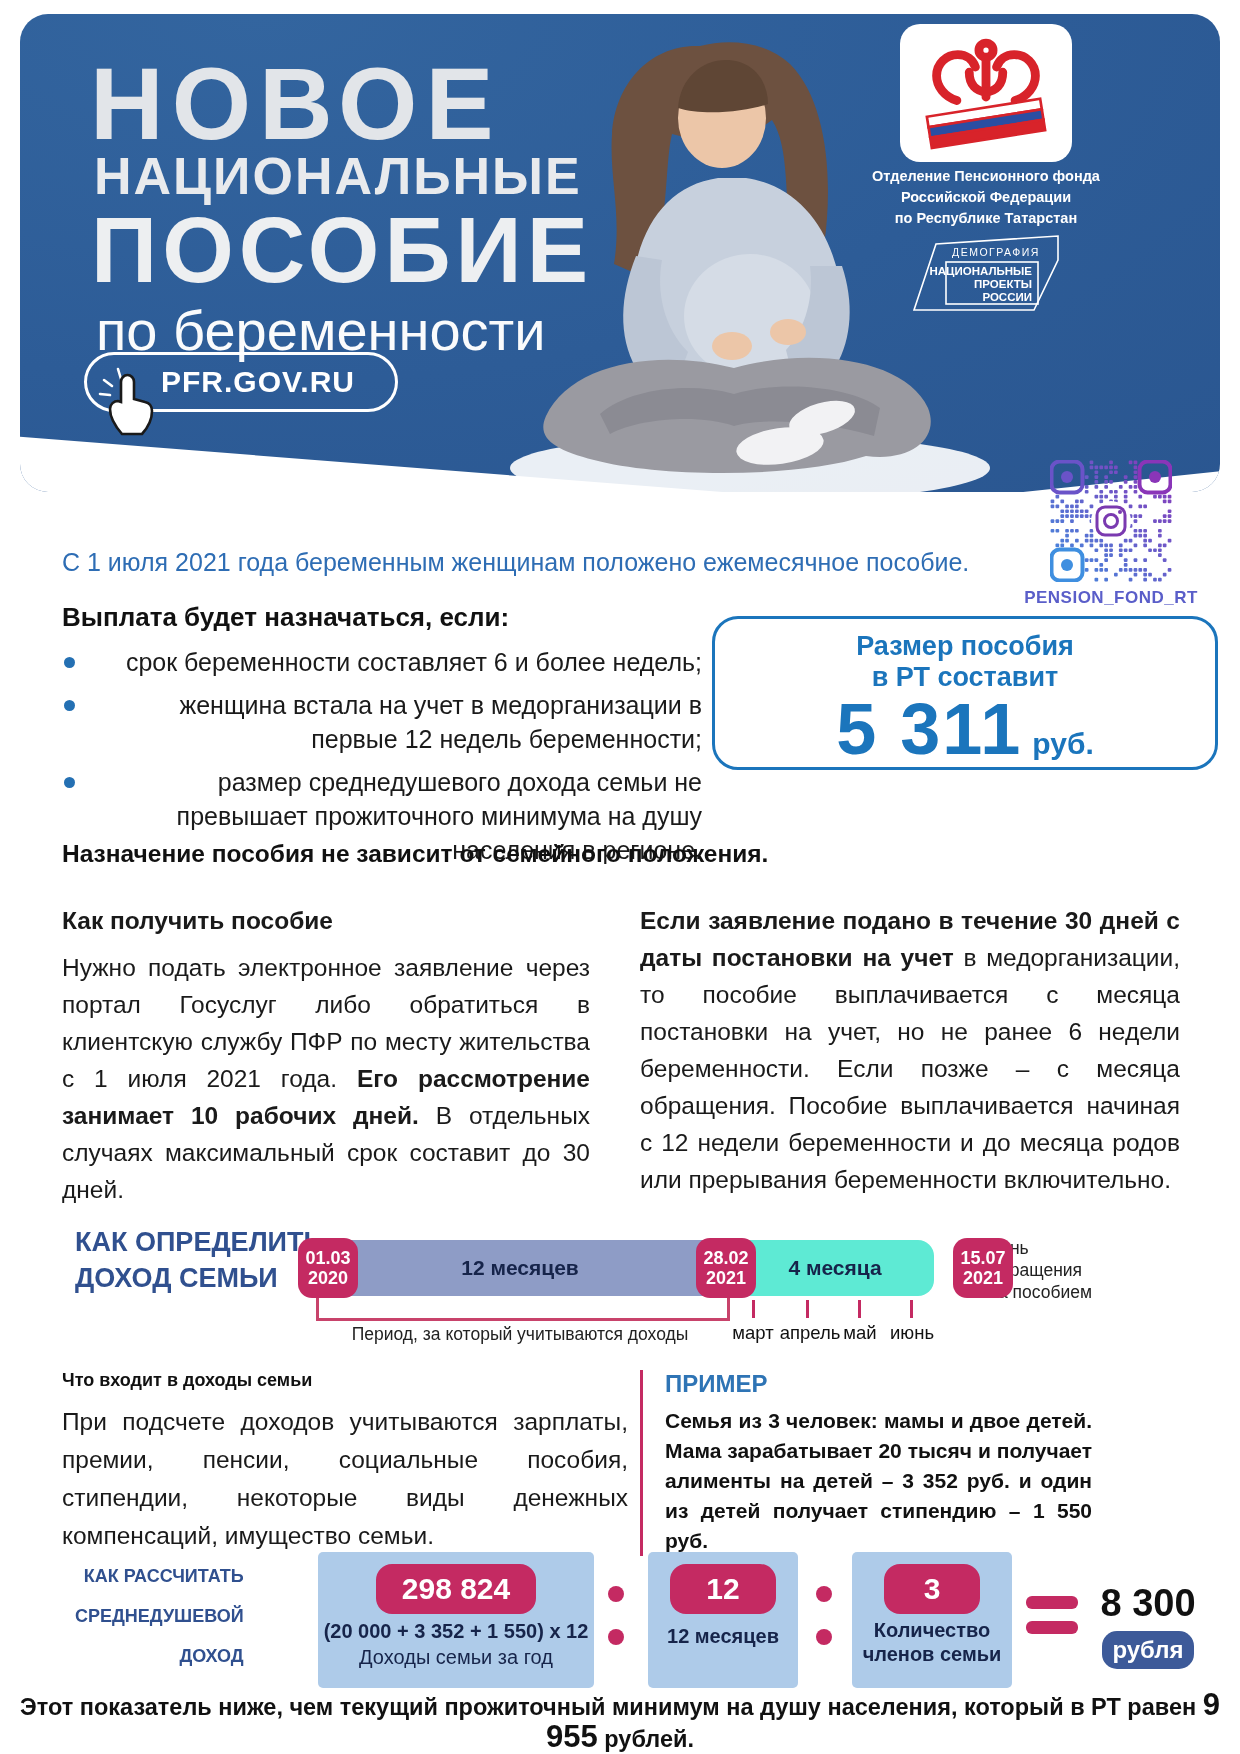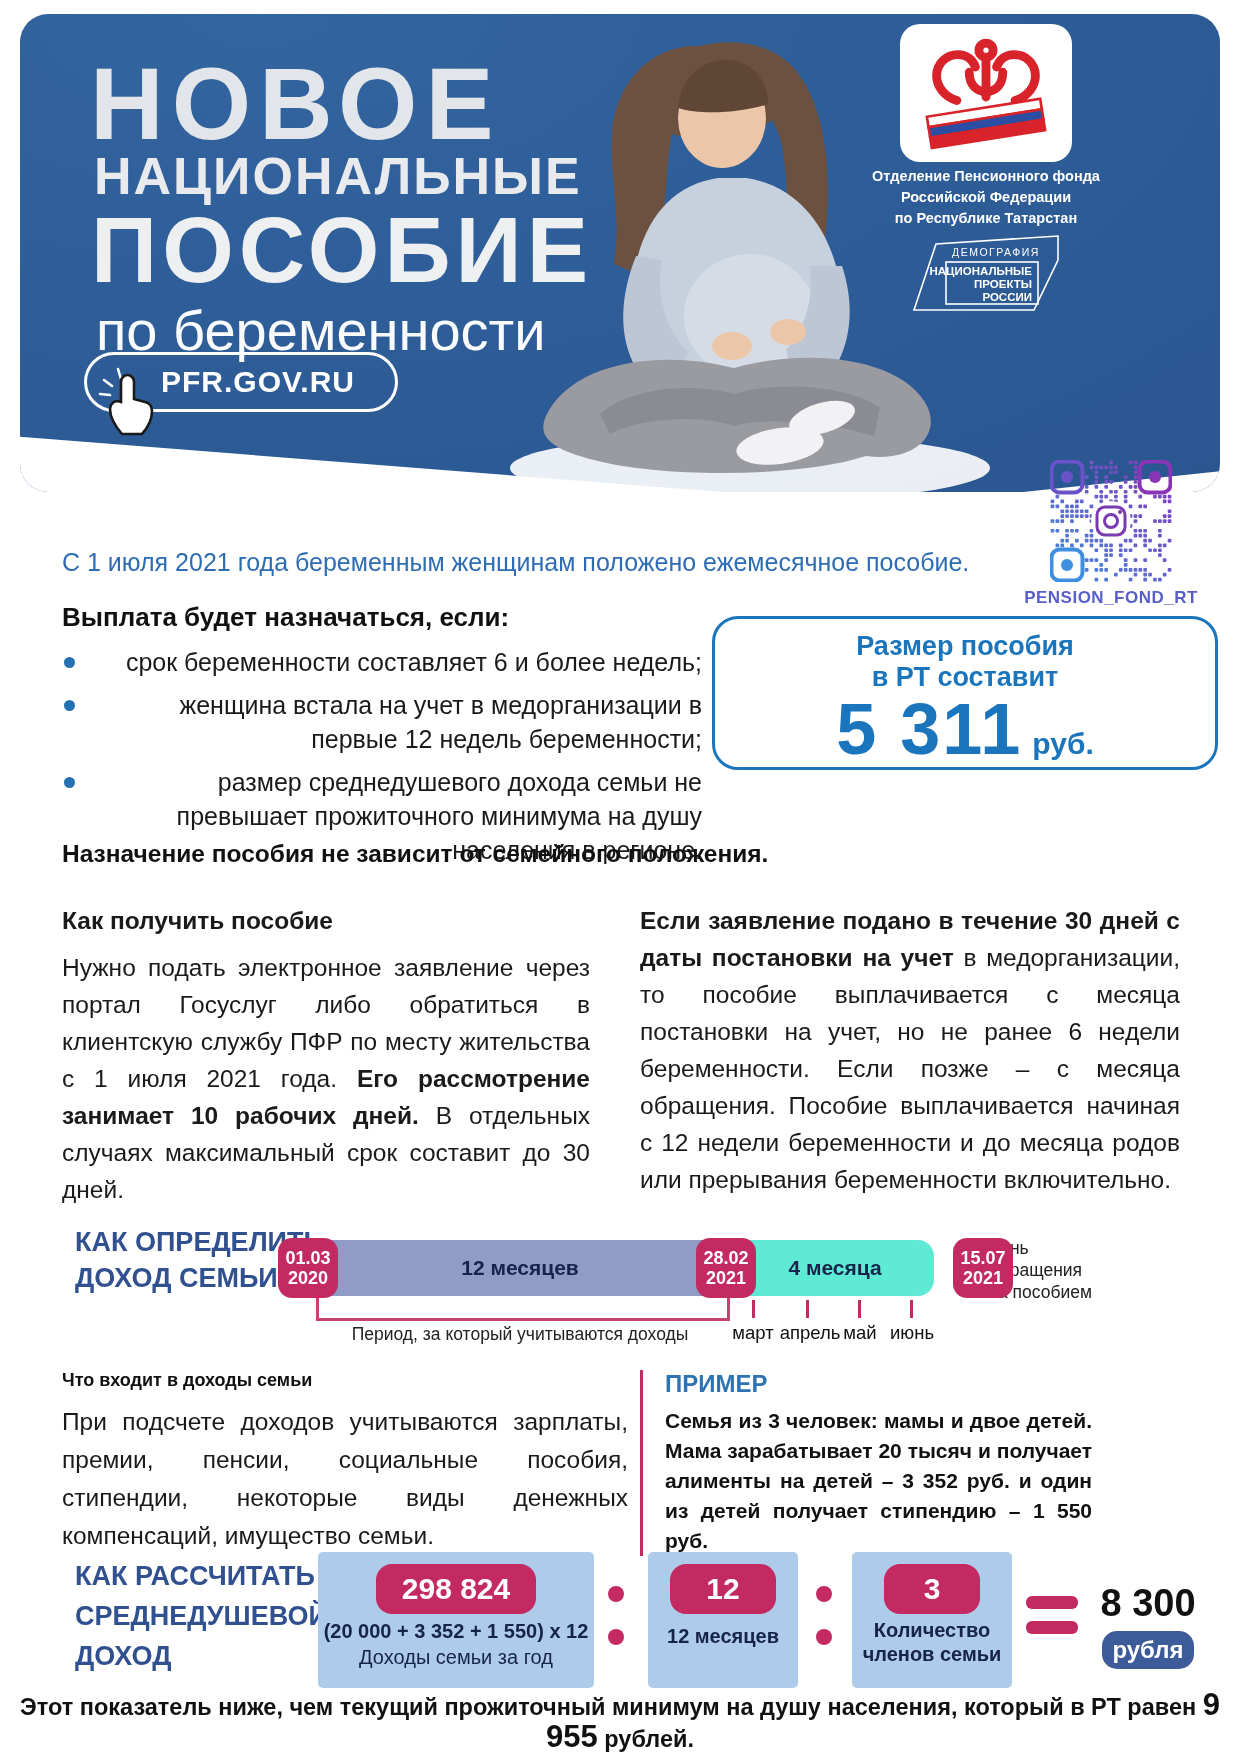--- a/index.html
+++ b/index.html
@@ -63,40 +63,40 @@
 
   
   .tl-head{position:absolute;left:75px;top:1224px;font-size:27px;line-height:36px;font-weight:bold;color:#30508f;}
   .tl-bar{position:absolute;top:1240px;height:56px;border-radius:16px;display:flex;align-items:center;
           justify-content:center;font-size:21px;font-weight:bold;color:#16244a;z-index:1;}
   .tl-bar1{left:312px;width:416px;background:#8e9cc6;}
   .tl-bar2{left:736px;width:198px;background:#5eead4;}
   .tl-chip{position:absolute;top:1238px;width:60px;height:60px;background:#c42a62;border-radius:14px;
            color:#fff;font-size:18px;font-weight:bold;line-height:20px;display:flex;flex-direction:column;
            align-items:center;justify-content:center;z-index:2;}
-  .chip1{left:278px;} .chip2{left:696px;} .chip3{left:953px;}
+  .chip1{left:298px;} .chip2{left:696px;} .chip3{left:953px;}
   .tl-annot-brace{position:absolute;left:968px;top:1240px;width:14px;height:58px;}
   .tl-annot{position:absolute;left:990px;top:1237px;font-size:17.5px;line-height:22px;color:#222;}
   .period-brace{position:absolute;left:316px;top:1298px;width:408px;height:20px;
                 border-left:3px solid #c8436b;border-right:3px solid #c8436b;border-bottom:3px solid #c8436b;}
   .period-label{position:absolute;left:316px;top:1324px;width:408px;text-align:center;font-size:17.5px;color:#222;}
   .m-tick{position:absolute;top:1300px;width:3px;height:18px;background:#c42a62;}
   .m-label{position:absolute;top:1322px;transform:translateX(-50%);font-size:18.5px;color:#111;}
 
   
   .income{position:absolute;left:62px;top:1370px;width:566px;}
   .income-head{font-size:18px;font-weight:bold;color:#111;margin-bottom:12px;}
   .income-text{font-size:24.5px;line-height:38px;text-align:justify;}
   .example{position:absolute;left:640px;top:1370px;width:452px;border-left:3.5px solid #c42a62;
            padding-left:22px;box-sizing:border-box;}
   .example-head{font-size:24px;font-weight:bold;color:#2e74b5;margin-bottom:8px;}
   .example-text{font-size:21px;line-height:30px;font-weight:bold;text-align:justify;color:#111;}
 
   
-  .calc-head{position:absolute;left:75px;top:1556px;font-size:27px;line-height:40px;font-weight:bold;color:#30508f;}
+  .calc-head{position:absolute;left:75px;top:1556px;font-size:18px;line-height:40px;font-weight:bold;color:#30508f;text-align:right;}
   .calc-box{position:absolute;top:1552px;height:136px;background:#aecbe9;border-radius:5px;
             text-align:center;box-sizing:border-box;}
   .calc-box1{left:318px;width:276px;} .calc-box2{left:648px;width:150px;} .calc-box3{left:852px;width:160px;}
   .pink-val{display:inline-block;margin-top:12px;background:#c42a62;border-radius:16px;color:#fff;
             font-size:30px;font-weight:bold;padding:8px 26px;}
   .calc-formula{margin-top:6px;font-size:20px;font-weight:bold;color:#16244a;white-space:nowrap;}
   .calc-label{margin-top:2px;font-size:20px;color:#16244a;line-height:24px;}
   .calc-label2{margin-top:10px;font-size:20px;font-weight:bold;color:#16244a;line-height:24px;}
   .colon{position:absolute;width:16px;display:flex;flex-direction:column;gap:27px;}
   .colon1{left:608px;top:1586px;} .colon2{left:816px;top:1586px;}

